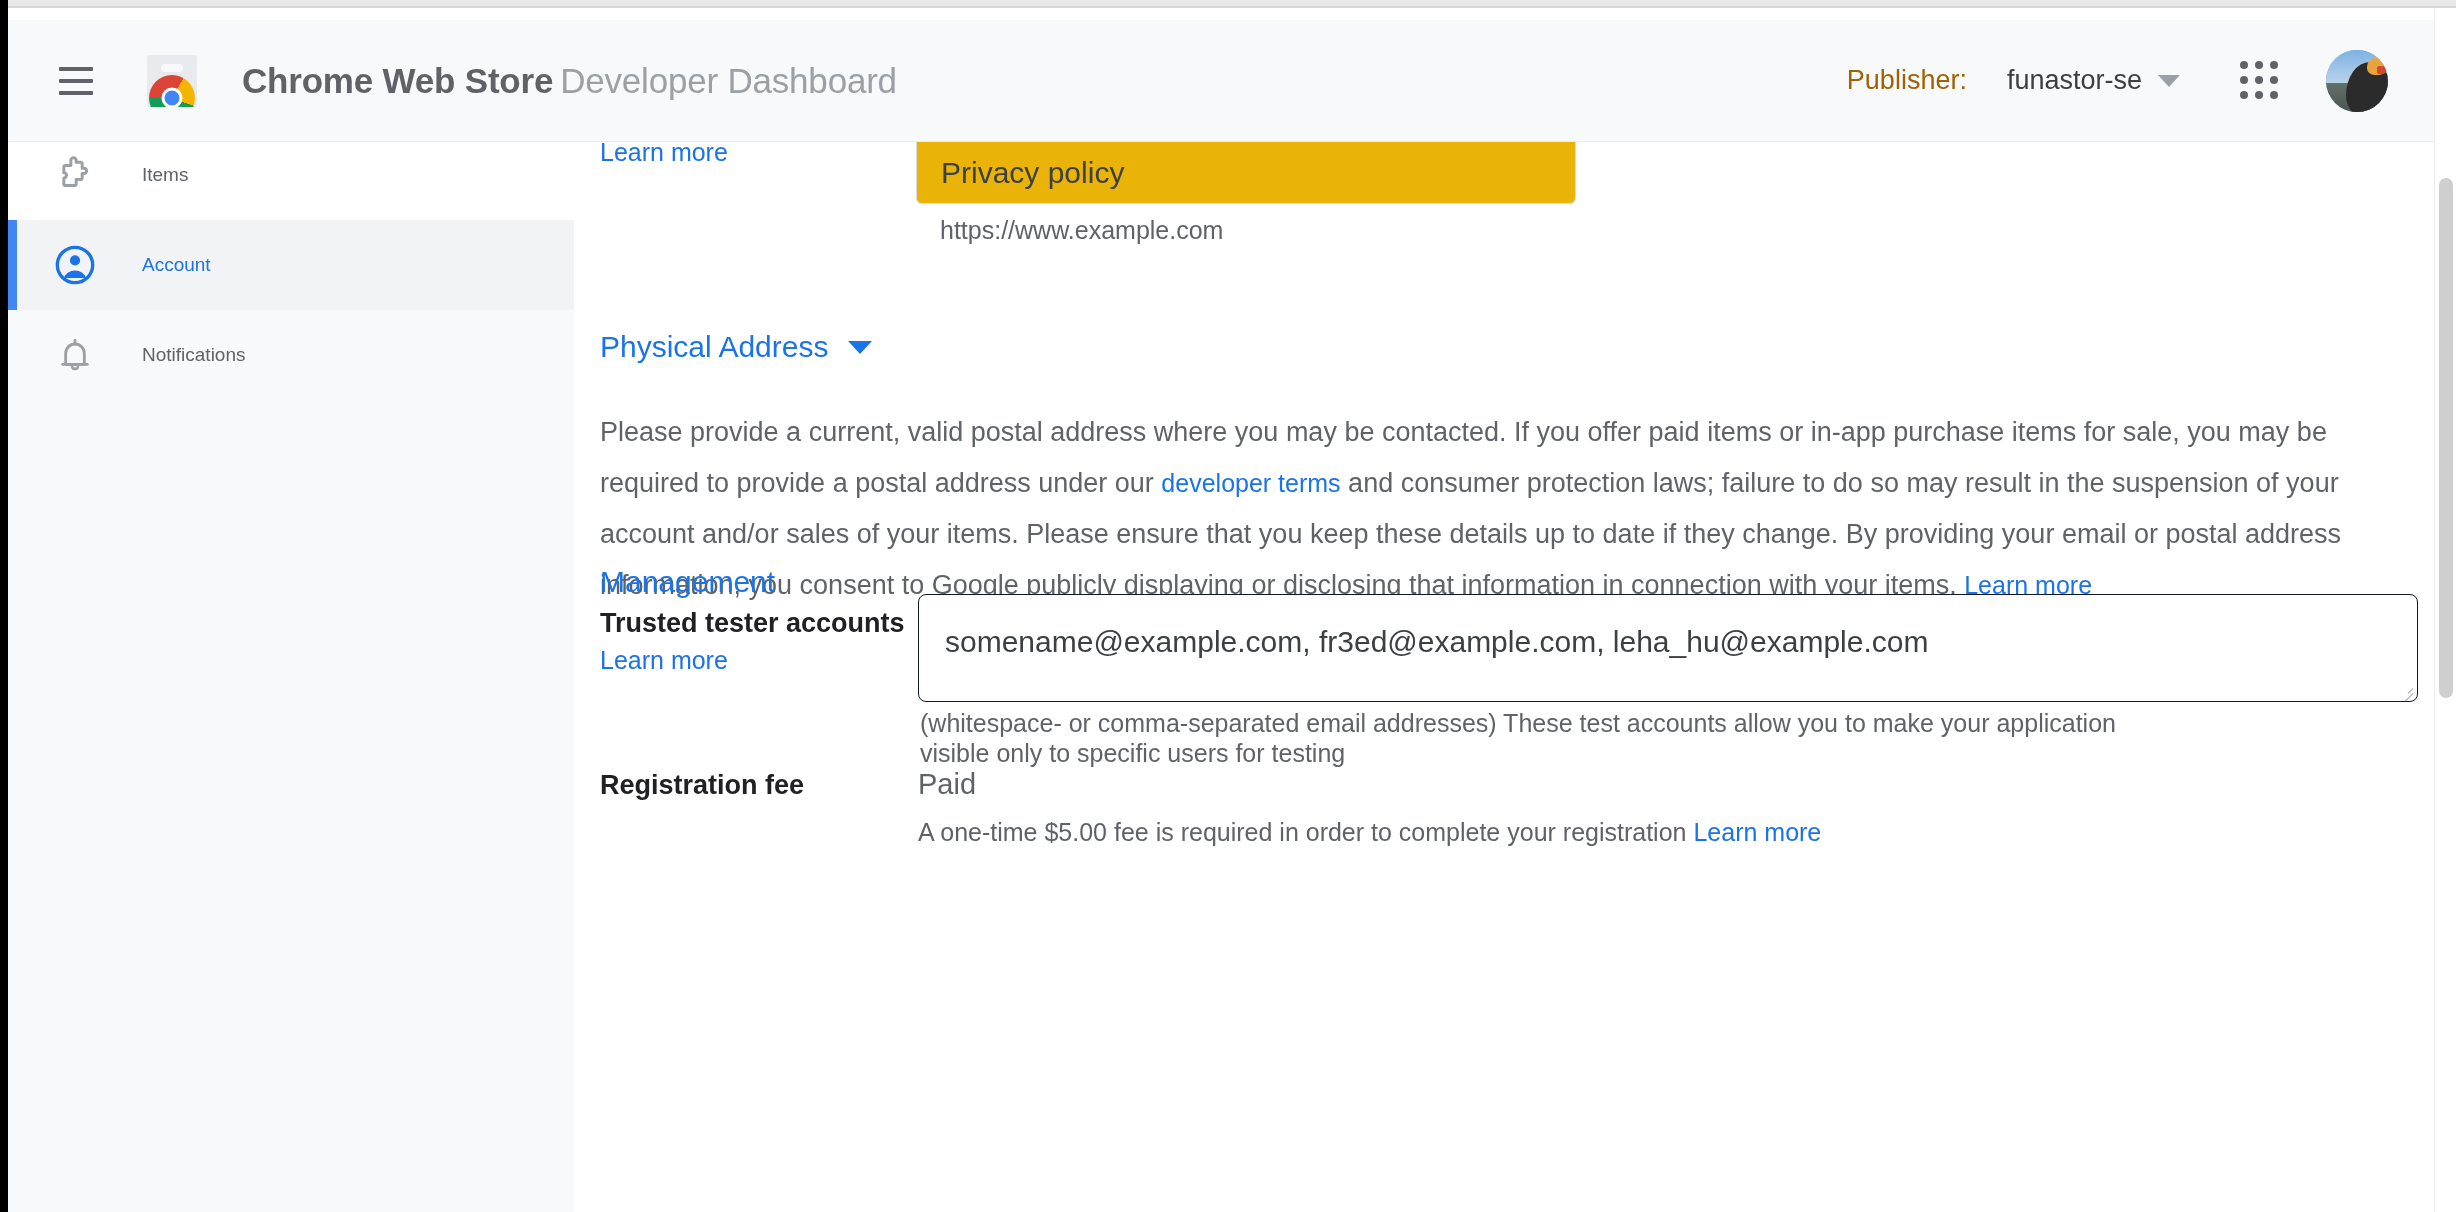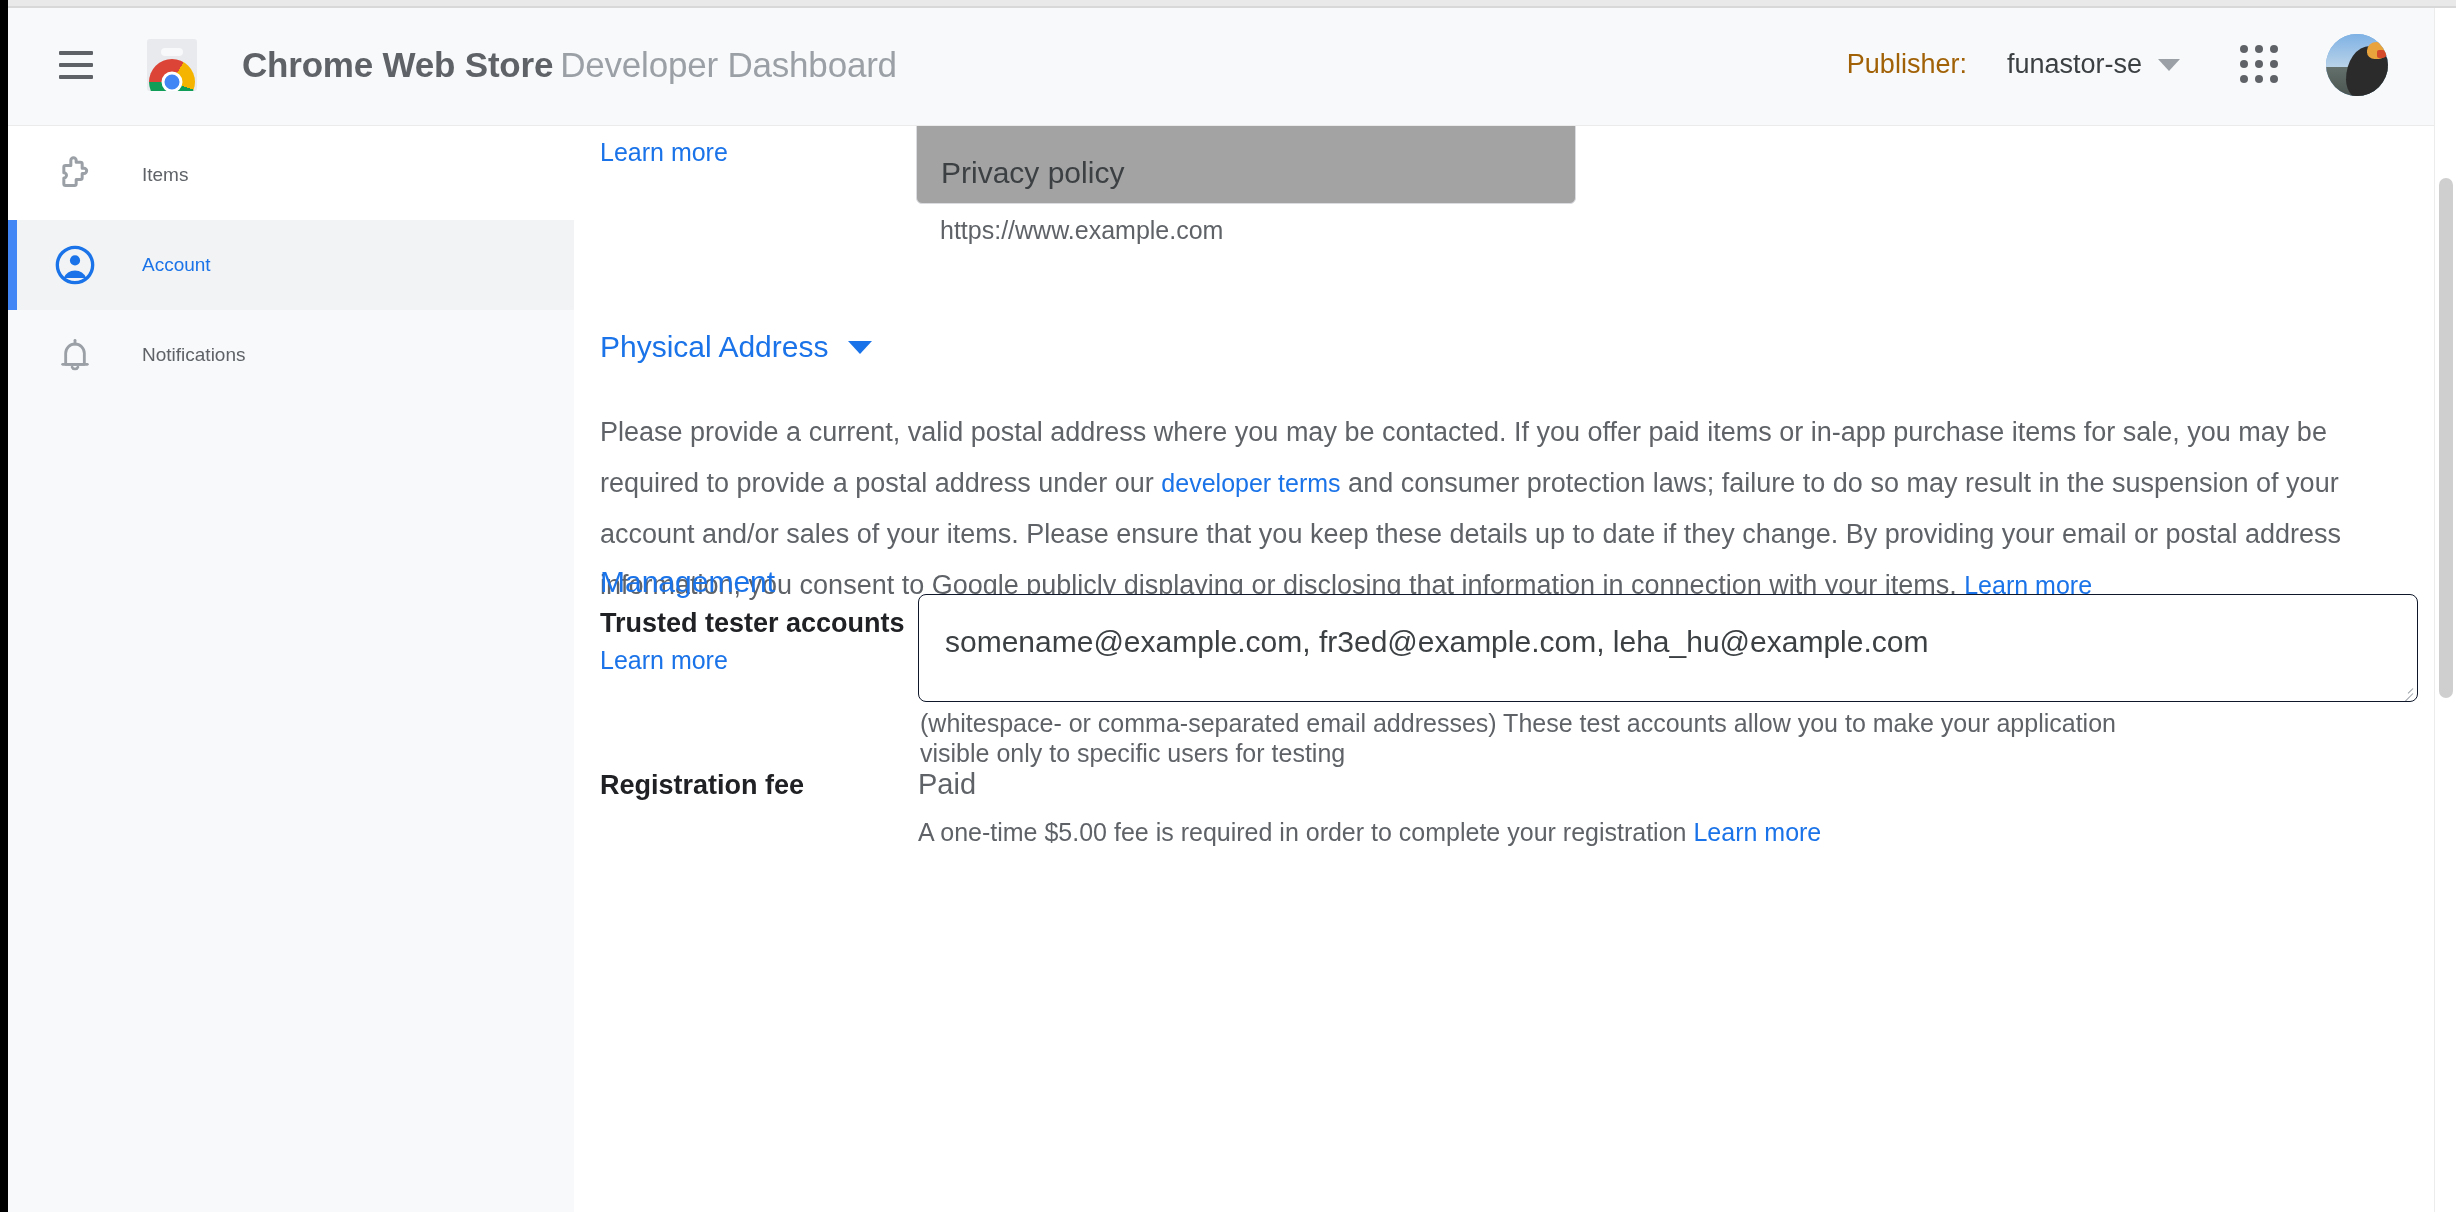--- a/index.html
+++ b/index.html
@@ -50,21 +50,21 @@
     position: absolute;
     right: 3px; top: 170px;
     width: 14px; height: 520px;
     background: #cfcfcf;
     border-radius: 7px;
   }
 
   
   .appbar {
     position: absolute;
-    left: 8px; top: 4px;
+    left: 8px; top: 20px;
     width: 2426px; height: 122px;
     background: #f8f9fa;
     border-bottom: 1px solid #ebebeb;
     display: flex;
     align-items: center;
     z-index: 40;
   }
   .hamburger {
     margin-left: 44px;
     width: 48px; height: 48px;
@@ -260,21 +260,21 @@
     cursor: pointer;
     text-decoration: none;
   }
 
   .privacy-box {
     position: absolute;
     left: 342px; top: -36px;
     width: 660px; height: 110px;
     border: 1px solid #dadce0;
     border-radius: 6px;
-    background: #a3a3a3;
+    background: #eab308;
     padding: 18px 24px;
     overflow: hidden;
   }
   .privacy-box .field-text {
     font-size: 30px;
     color: #3c4043;
     line-height: 120px;
   }
   .privacy-hint {
     position: absolute;

